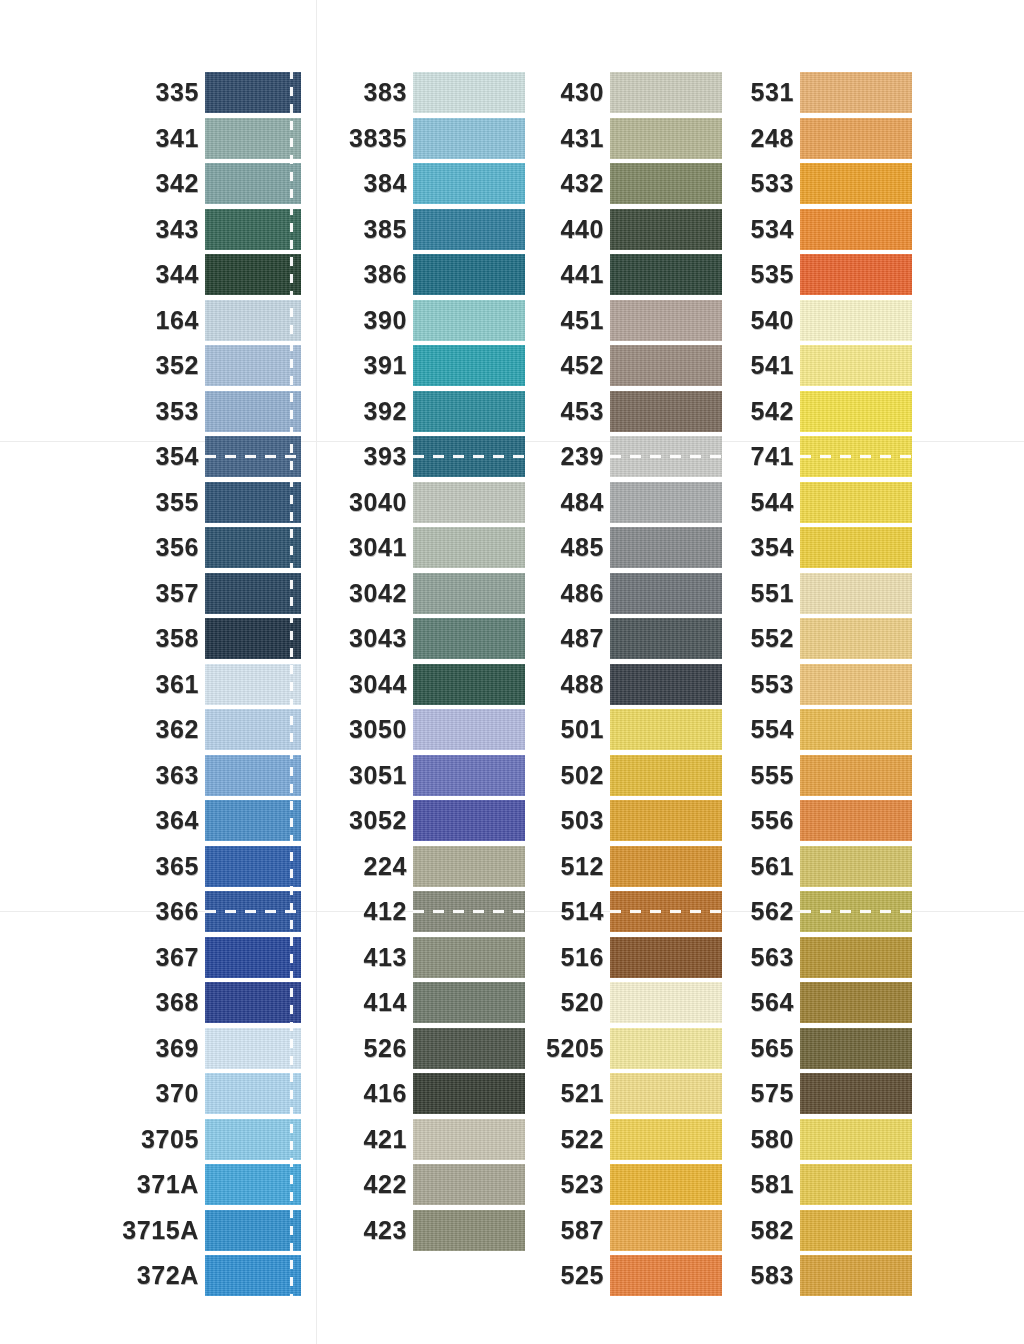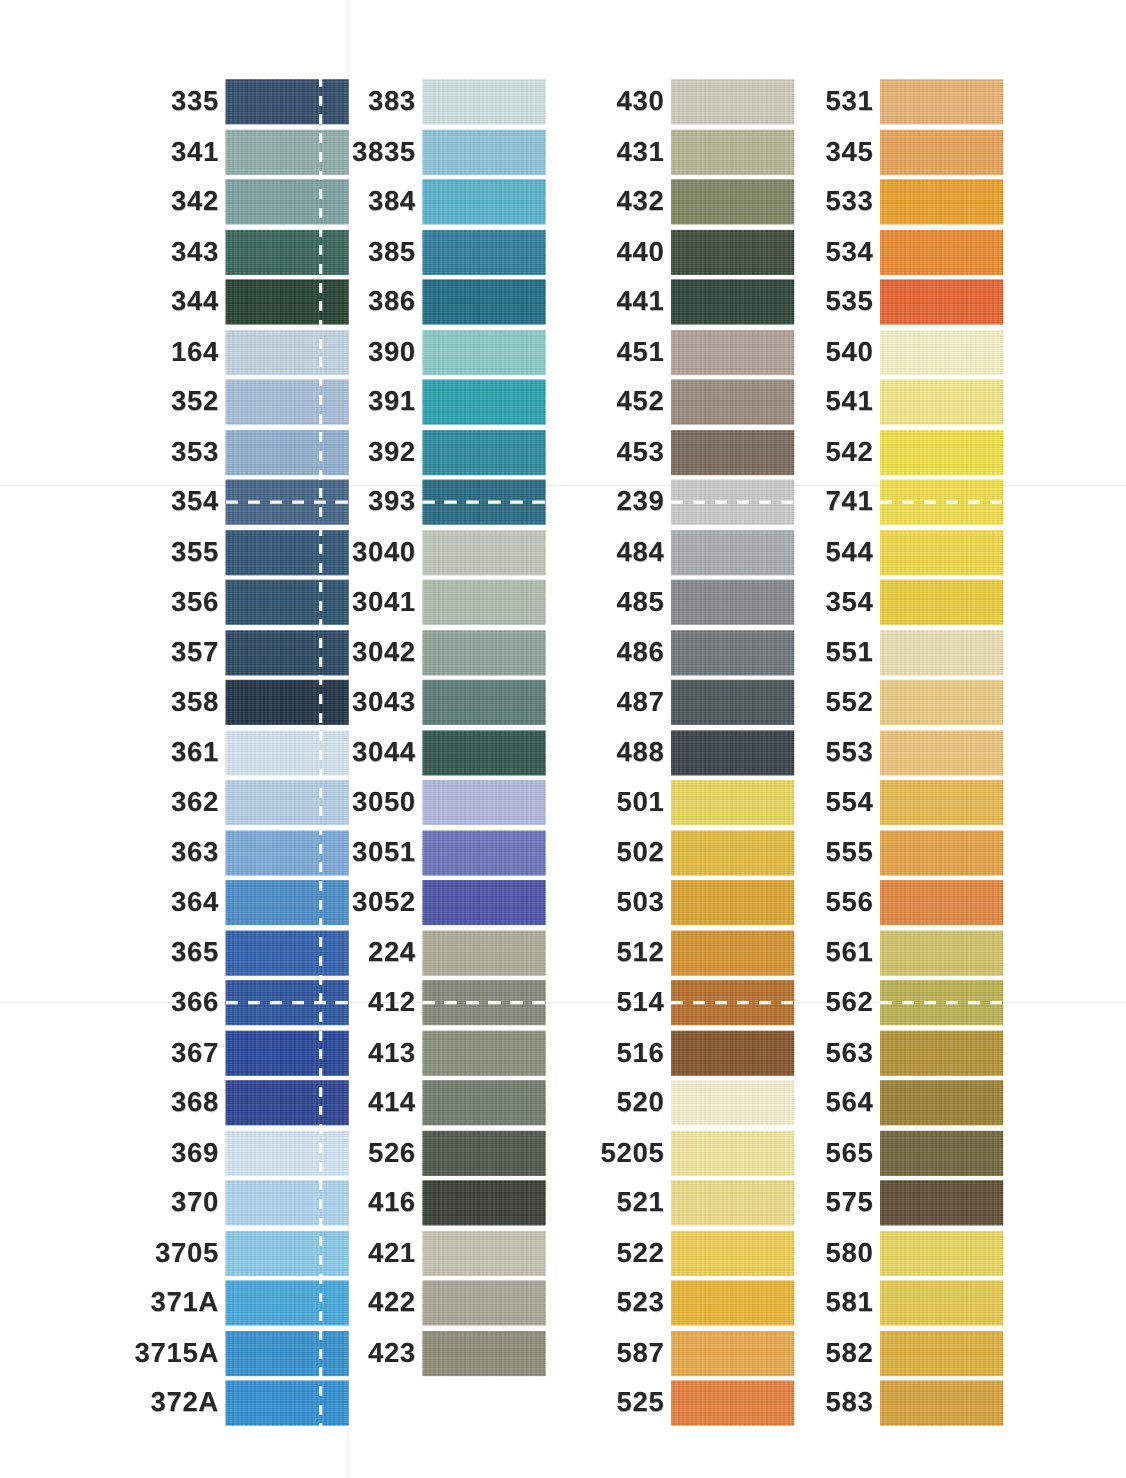--- a/index.html
+++ b/index.html
@@ -129,21 +129,21 @@
   }
 </style>
 </head>
 <body>
 
 <div class="chart">
 
   <div class="scan-guide v" style="left:316px;"></div>
   <div class="scan-guide h" style="top:441px;"></div>
   <div class="scan-guide h" style="top:911px;"></div>
-<div class="column" style="left: 205px; width: 112px; position: absolute;">
+<div class="column" style="left: 205px; width: 96px; position: absolute;">
       <div class="swatch-row">
         <span class="code">335</span>
         <div class="swatch" style="background: rgb(45, 72, 104);"></div>
       </div>
       <div class="swatch-row">
         <span class="code">341</span>
         <div class="swatch" style="background: rgb(143, 173, 169);"></div>
       </div>
       <div class="swatch-row">
         <span class="code">342</span>
@@ -244,21 +244,21 @@
       <div class="swatch-row">
         <span class="code">3715A</span>
         <div class="swatch" style="background: rgb(49, 144, 205);"></div>
       </div>
       <div class="swatch-row">
         <span class="code">372A</span>
         <div class="swatch" style="background: rgb(48, 144, 210);"></div>
       </div>
       <div class="fold-dash-v" style="left: 85px;"></div>
     </div>
-    <div class="column" style="left: 384px; width: 112px;">
+    <div class="column" style="left: 413px; width: 112px;">
       <div class="swatch-row">
         <span class="code">383</span>
         <div class="swatch" style="background: rgb(207, 225, 224);"></div>
       </div>
       <div class="swatch-row">
         <span class="code">3835</span>
         <div class="swatch" style="background: rgb(140, 195, 218);"></div>
       </div>
       <div class="swatch-row">
         <span class="code">384</span>
@@ -474,21 +474,21 @@
         <span class="code">525</span>
         <div class="swatch" style="background: rgb(232, 128, 60);"></div>
       </div>
     </div>
     <div class="column" style="left: 800px; width: 112px;">
       <div class="swatch-row">
         <span class="code">531</span>
         <div class="swatch" style="background: rgb(232, 178, 115);"></div>
       </div>
       <div class="swatch-row">
-        <span class="code">345</span>
+        <span class="code">248</span>
         <div class="swatch" style="background: rgb(232, 163, 87);"></div>
       </div>
       <div class="swatch-row">
         <span class="code">533</span>
         <div class="swatch" style="background: rgb(236, 162, 43);"></div>
       </div>
       <div class="swatch-row">
         <span class="code">534</span>
         <div class="swatch" style="background: rgb(236, 139, 48);"></div>
       </div>

